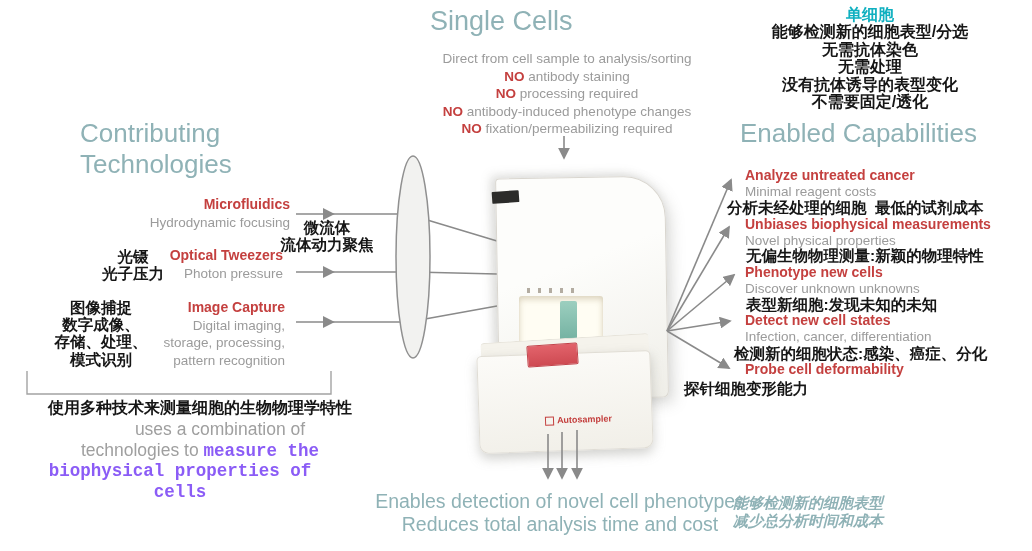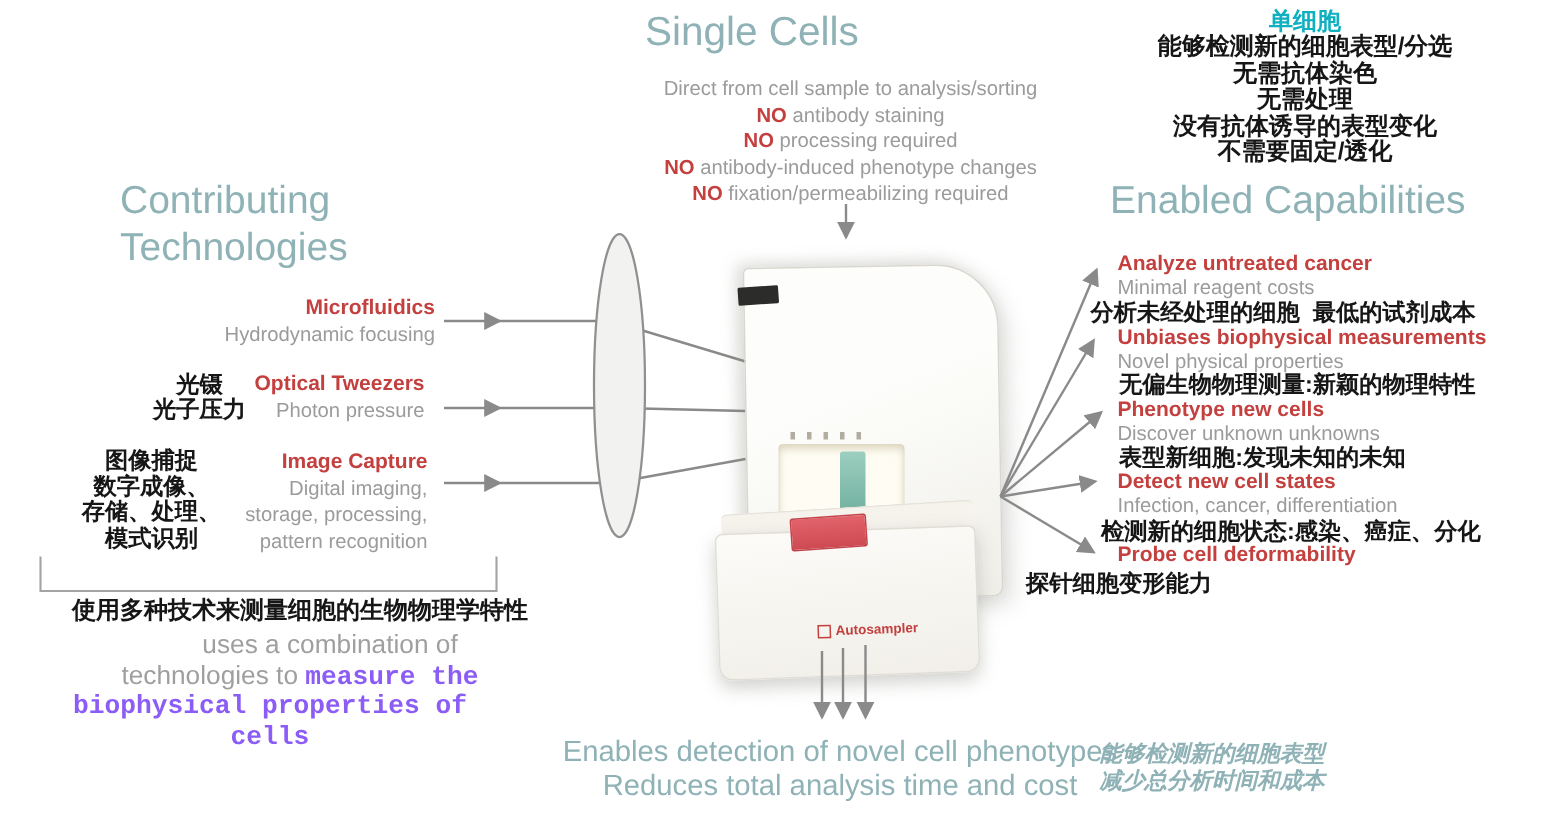--- a/index.html
+++ b/index.html
@@ -156,20 +156,24 @@
 
   <div class="abs txt heading" style="left:80px;top:118px;width:260px;">
     <div>Contributing</div>
     <div>Technologies</div>
   </div>
 
   <div class="abs txt tech-en" style="left:90px;top:196px;width:200px;">
     <div class="en">Microfluidics</div>
     <div class="sub">Hydrodynamic focusing</div>
   </div>
+  <div class="abs txt tech-zh" style="left:272px;top:219px;width:110px;text-align:center;">
+    <div>微流体</div>
+    <div>流体动力聚焦</div>
+  </div>
 
   <div class="abs txt tech-zh" style="left:93px;top:248px;width:80px;text-align:center;">
     <div>光镊</div>
     <div>光子压力</div>
   </div>
   <div class="abs txt tech-en" style="left:123px;top:247px;width:160px;text-align:right;">
     <div class="en">Optical Tweezers</div>
     <div class="sub">Photon pressure</div>
   </div>
 

